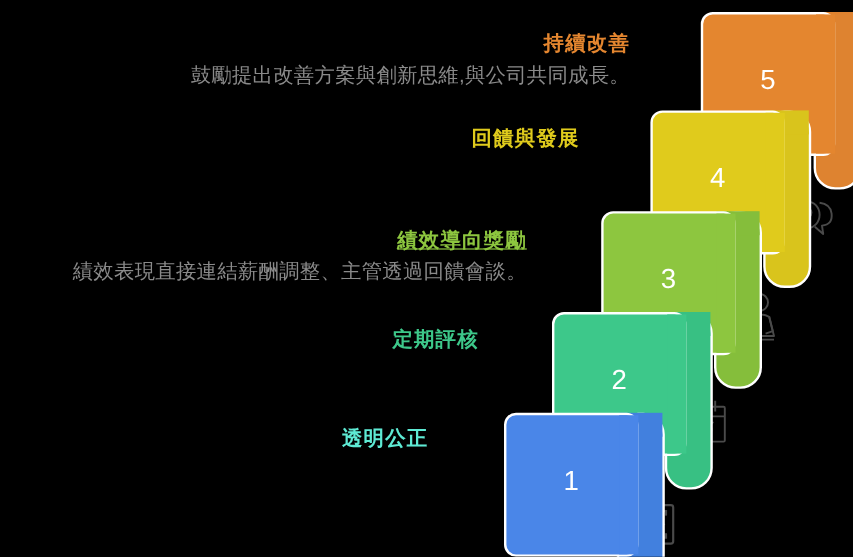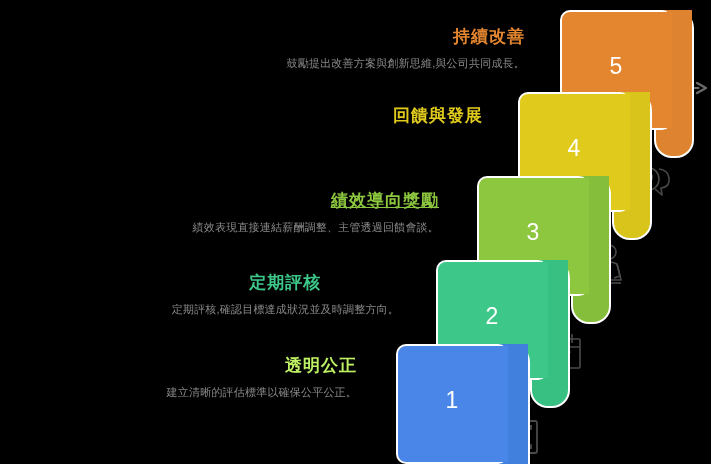--- a/index.html
+++ b/index.html
@@ -2,30 +2,30 @@
 <html><head>
 <meta charset="utf-8">
 <style>
   * { margin:0; padding:0; box-sizing:border-box; }
   html,body { background:#000; }
   body {
     width:711px; height:464px;
     font-family:"Liberation Sans","DejaVu Sans",sans-serif;
     overflow:hidden; position:relative;
   }
-  #stage { position:absolute; inset:0; }
+  #stage { position:absolute; inset:0;margin-left:24px; }
 
   
   .step-text { position:absolute; text-align:right; }
   .step-title {
     font-size:17px; font-weight:bold; letter-spacing:1px;
     line-height:22px; white-space:nowrap;
   }
   .step-desc {
-    font-size:11px; color:#8a8a8a; line-height:18px;
+    font-size:17px; color:#8a8a8a; line-height:18px;
     margin-top:6px; white-space:nowrap; letter-spacing:.2px;
   }
 
   
   .card { position:absolute; }
   .card .body {
     position:absolute; left:0; top:0;
     border-radius:10px 10px 10px 10px;
     border:2px solid #fff;
   }
@@ -62,26 +62,24 @@
     <div class="step-title" style="color: rgb(224, 203, 28); text-align: center;">回饋與發展</div>
   </div>
 
   <div class="step-text" style="right:272px; top:190px;">
     <div class="step-title" style="color: rgb(141, 198, 63); text-decoration: underline;">績效導向獎勵</div>
     <div class="step-desc">績效表現直接連結薪酬調整、主管透過回饋會談。</div>
   </div>
 
   <div class="step-text" style="right:312px; top:272px;">
     <div class="step-title" style="color: rgb(61, 200, 138); text-align: center;">定期評核</div>
-    <div class="step-desc">定期評核,確認目標達成狀況並及時調整方向。</div>
   </div>
 
   <div class="step-text" style="right:354px; top:355px;">
-    <div class="step-title" style="color: #bef264;">透明公正</div>
-    <div class="step-desc">建立清晰的評估標準以確保公平公正。</div>
+    <div class="step-title" style="color: #5eead4;">透明公正</div>
   </div>
 
   <div class="card" style="left:560px; top:10px; z-index:5;">
     <div class="hook" style="left:94px; top:0px; width:40px; height:148px; background:#de8330;"></div>
     <div class="patch" style="left:96px; top:0px; width:36px; height:20px; background:#de8330;"></div>
     <div class="body" style="width:112px; height:120px; background:#e4862f;"></div>
     <div class="patch" style="left:96px; top:2px; width:16px; height:116px; background:#e4862f;"></div>
     <div class="num" style="top:45px; width:112px;">5</div>
   </div>
 

